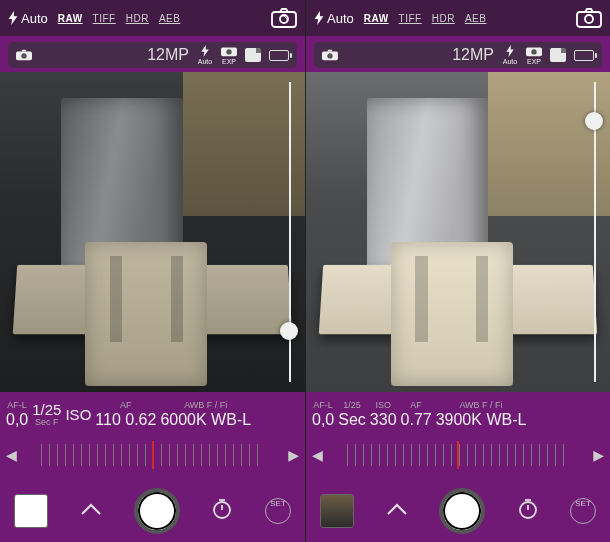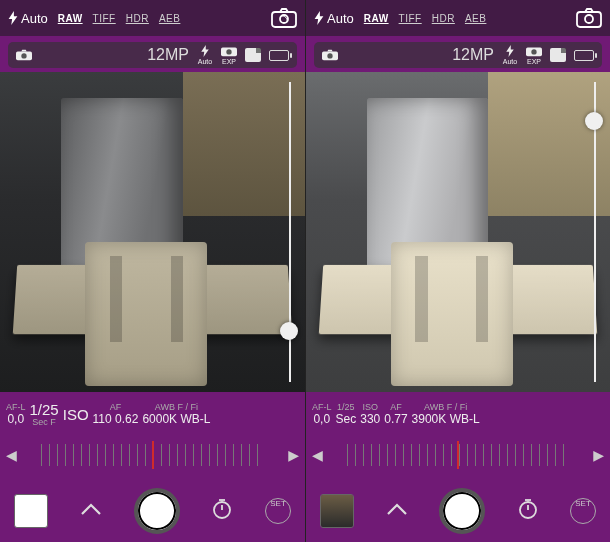--- a/index.html
+++ b/index.html
@@ -59,21 +59,21 @@
   
   .expslider { position:absolute; top:10px; right:14px; bottom:10px; width:2px; background:#eee; }
   .expknob { position:absolute; right:7px; width:18px; height:18px; border-radius:50%;
     background:#f0f0f0; box-shadow:0 0 4px rgba(0,0,0,.5); }
 
   
   .setstrip { position:absolute; left:0; right:0; top:395px; height:40px; display:flex;
     align-items:center; padding:0 6px; gap:4px; color:#ddd; }
   .pgroup { display:flex; flex-direction:column; align-items:center; line-height:1.1; }
   .pgroup .lbl { font-size:9px; color:#aaa; white-space:nowrap; }
-  .pgroup .val { font-size:12px; color:#eee; white-space:nowrap; }
+  .pgroup .val { font-size:16px; color:#eee; white-space:nowrap; }
   .pgroup.big .val { font-size:15px; }
 
   
   .ruler { position:absolute; left:0; right:0; top:440px; height:30px;
     display:flex; align-items:center; justify-content:center; }
   .ticks { position:relative; flex:1; height:22px; margin:0 18px;
     background: repeating-linear-gradient(90deg, #777 0 1px, transparent 1px 8px); }
   .ticks::before { content:""; position:absolute; left:50%; top:-3px; bottom:-3px; width:2px;
     background:#d02b2b; transform:translateX(-50%); }
   .arrow { color:#ccc; font-size:14px; padding:0 6px; }

